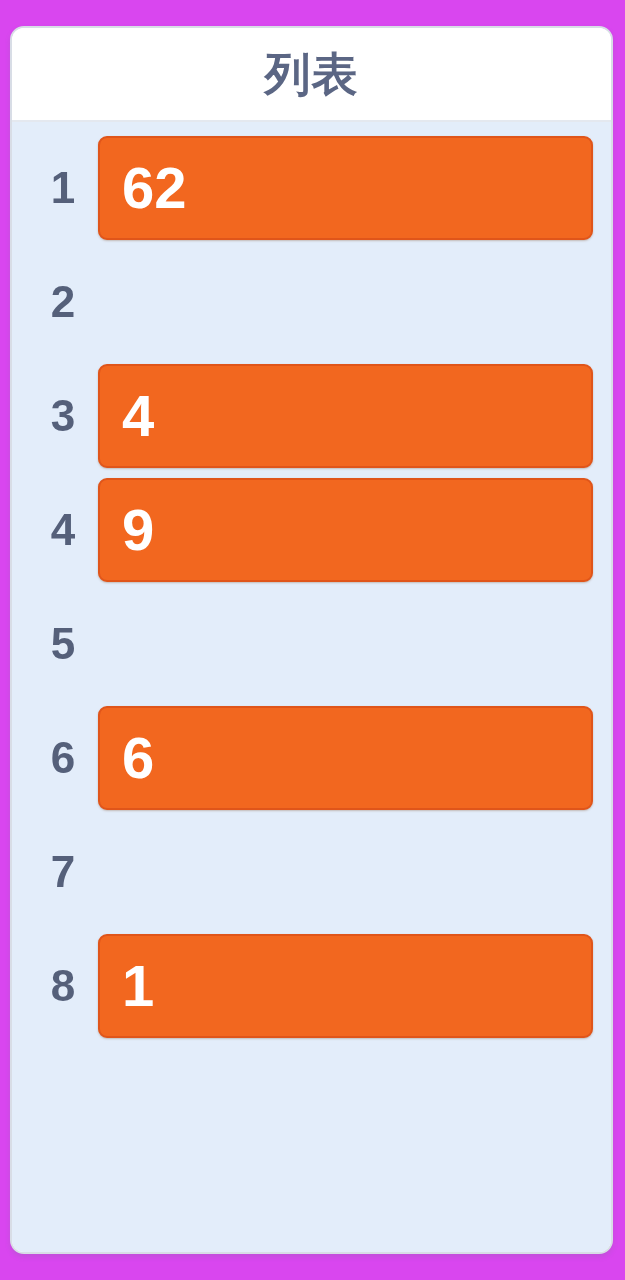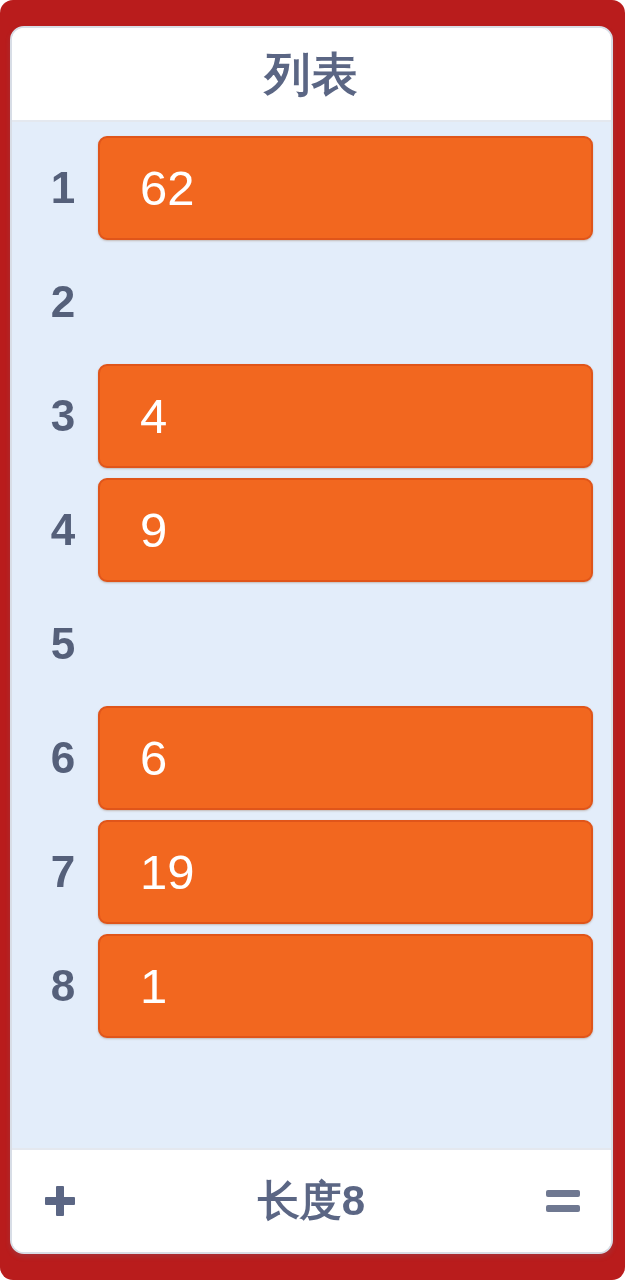--- a/index.html
+++ b/index.html
@@ -11,23 +11,22 @@
     width: 625px;
     height: 1280px;
     font-family: "Liberation Sans", sans-serif;
     overflow: hidden;
   }
 
   .stage {
     position: relative;
     width: 625px;
     height: 1280px;
-    background: #b91c1c;
-    box-sizing: border-box;
-    border-radius: 13px;
+    background: #d946ef;
+    box-sizing: border-box;
   }
 
   
   .list-monitor {
     position: absolute;
     left: 10px;
     top: 26px;
     width: 603px;
     height: 1228px;
     box-sizing: border-box;
@@ -92,27 +91,26 @@
     box-sizing: border-box;
     background: #f2671f;
     border: 2px solid #e0551a;
     border-radius: 9px;
     box-shadow: 0 1px 2px rgba(120,70,30,0.30);
     display: flex;
     align-items: center;
     padding: 0 0 0 22px;
   }
   .lm-value-text {
-    font-size: 49px;
-    font-weight: 400;
+    font-size: 58px;
+    font-weight: 700;
     color: #ffffff;
     line-height: 1;
     white-space: nowrap;
     overflow: hidden;
-    margin-left: 18px;
   }
 
   
   .lm-footer {
     flex: 0 0 auto;
     height: 104px;
     background: #ffffff;
     border-top: 2px solid #e4e8ef;
     display: flex;
     align-items: center;
@@ -231,42 +229,26 @@
 
       <div class="lm-row">
         <div class="lm-index">6</div>
         <div class="lm-value">
           <span class="lm-value-text">6</span>
         </div>
       </div>
 
       <div class="lm-row">
         <div class="lm-index">7</div>
-        <div class="lm-value">
-          <span class="lm-value-text">19</span>
-        </div>
       </div>
 
       <div class="lm-row">
         <div class="lm-index">8</div>
         <div class="lm-value">
           <span class="lm-value-text">1</span>
         </div>
       </div>
 
     </div>
 
-    <div class="lm-footer">
-
-      <div class="lm-add-btn">
-        <span class="icon-plus"></span>
-      </div>
-
-      <div class="lm-length">长度8</div>
-
-      <div class="lm-resize-btn">
-        <span class="icon-equals"></span>
-      </div>
-
-    </div>
 
   </div>
 </div>
 
 </body></html>

